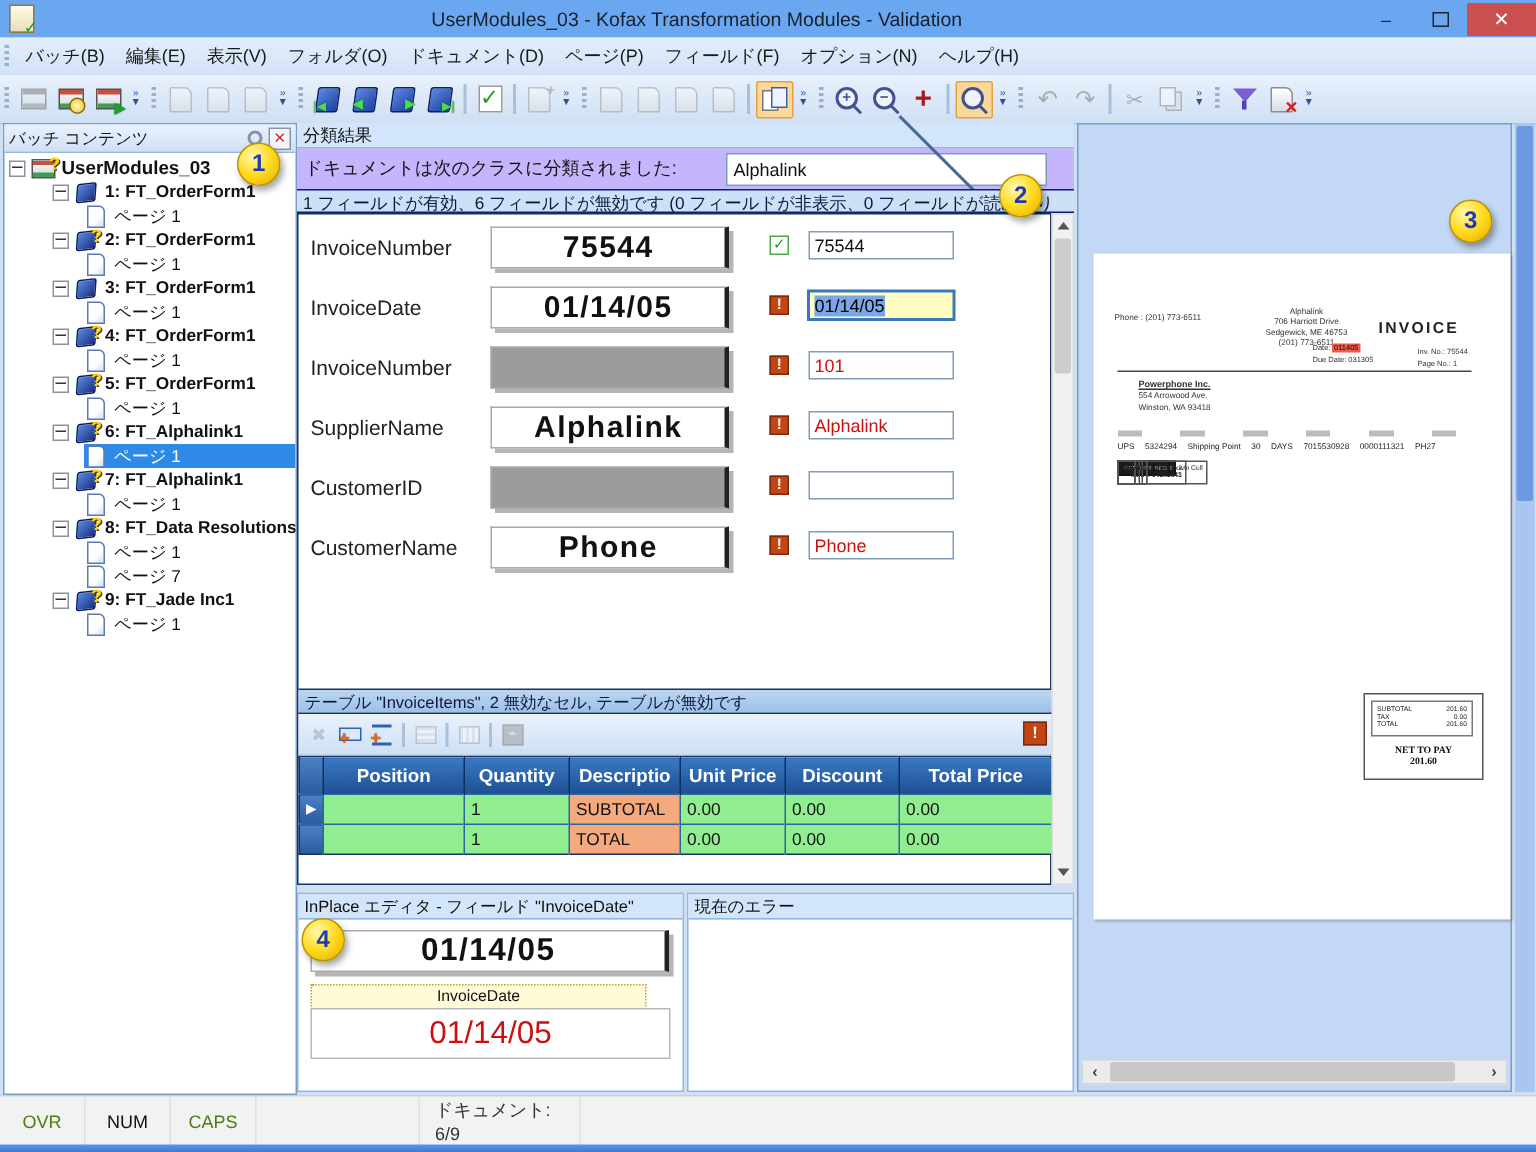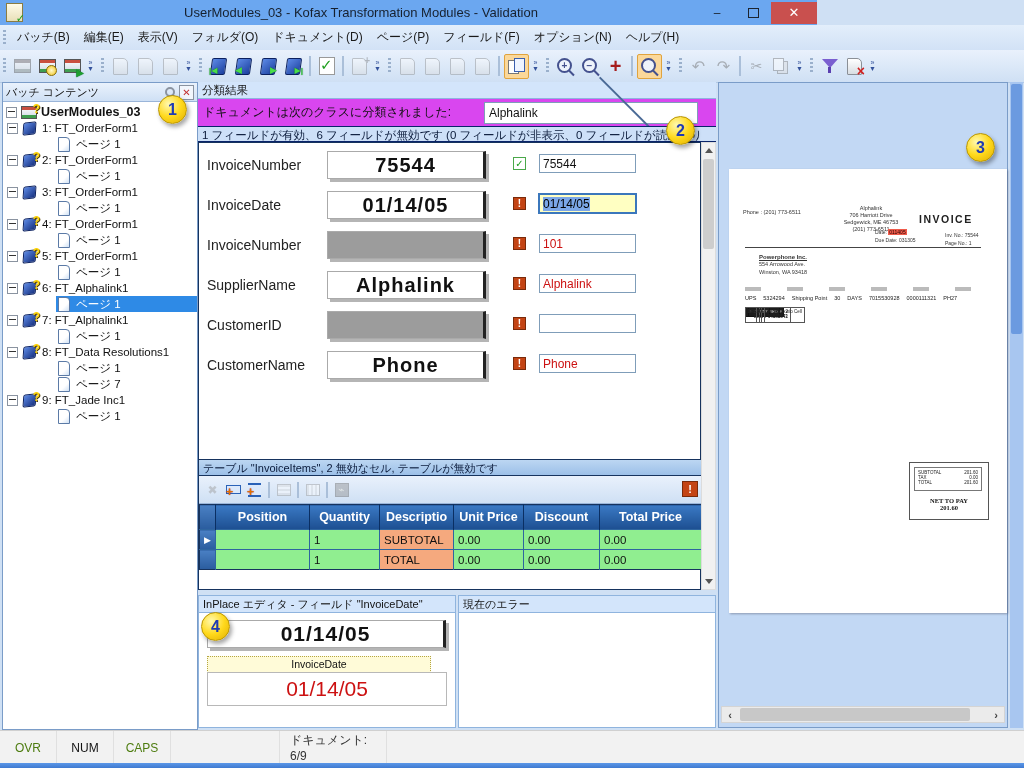--- a/index.html
+++ b/index.html
@@ -1,19 +1,19 @@
 <!DOCTYPE html>
 <html><head>
 <meta charset="utf-8">
 <style>
   html,body{margin:0;padding:0;}
   body{width:1024px;height:768px;position:relative;font-family:"Liberation Sans","DejaVu Sans",sans-serif;
        background:#cfe0f4;overflow:hidden;font-size:12px;color:#111;}
   
-  .titlebar{position:absolute;left:0;top:0;width:817px;height:25px;background:#6ba7f0;display:flex;align-items:center;}
+  .titlebar{position:absolute;left:0;top:0;width:1024px;height:25px;background:#6ba7f0;display:flex;align-items:center;}
   .app-icon{width:15px;height:17px;margin-left:6px;background:linear-gradient(#fffbe8,#e8dfb8);border:1px solid #8a7c42;position:relative;}
   .app-icon::after{content:"✓";position:absolute;right:-3px;bottom:-4px;color:#1d9e1d;font-weight:bold;font-size:11px;}
   .wtitle{flex:1;text-align:center;color:#16202e;font-size:13px;}
   .winbtns{display:flex;align-items:center;height:25px;}
   .wbtn{width:36px;height:22px;display:flex;align-items:center;justify-content:center;color:#1c2430;font-size:12px;}
   .wbtn.max span{width:9px;height:8px;border:1px solid #1c2430;display:block;}
   .wbtn.close{width:46px;background:#c9504e;color:#fff;font-size:13px;font-weight:bold;}
   
   .menubar{position:absolute;left:0;top:25px;width:1024px;height:25px;background:linear-gradient(#e3eefb,#d2e2f6);
            display:flex;align-items:center;border-bottom:1px solid #bcd2ec;}
@@ -72,42 +72,42 @@
     display:flex;align-items:center;font-size:11px;padding:0 3px;}
   .ph-title{flex:1;}
   .ph-icon{width:13px;height:13px;margin-left:2px;position:relative;}
   .ph-icon.mag::before{content:"";width:6px;height:6px;border:2px solid #8a93a0;border-radius:50%;position:absolute;left:1px;top:1px;}
   .ph-icon.mag::after{content:"";width:5px;height:2px;background:#8a93a0;position:absolute;right:0;bottom:1px;transform:rotate(45deg);}
   .ph-icon.close{border:1px solid #8a93a0;background:#f2f6fc;display:flex;align-items:center;justify-content:center;
     color:#c23030;font-size:10px;font-weight:bold;}
   .tree{overflow:hidden;height:626px;padding-top:2px;}
   .trow{display:flex;align-items:center;height:16px;font-size:11.5px;white-space:nowrap;}
   .trow[data-ind="0"]{padding-left:3px;}
-  .trow[data-ind="1"]{padding-left:4px;}
+  .trow[data-ind="1"]{padding-left:32px;font-weight:bold;}
   .trow[data-ind="2"]{padding-left:38px;}
   .trow[data-bold="true"] .tlabel{font-weight:bold;font-size:12.5px;}
   .expander{width:9px;height:9px;border:1px solid #8a93a0;background:#fff;margin-right:4px;position:relative;flex:none;}
   .expander::before{content:"";position:absolute;left:1px;right:1px;top:3px;height:1px;background:#333;}
   .trow[data-ind="2"] .expander{visibility:hidden;}
   .ticon{width:16px;height:14px;position:relative;margin-right:4px;flex:none;}
   .trow[data-icon="batch"] .ticon::before{content:"";position:absolute;left:0;top:1px;width:14px;height:11px;border:1px solid #555;
     background:linear-gradient(#fdfdfd,#cfd8e4);box-shadow:inset 0 3px 0 #c94f3f, inset 0 -3px 0 #3f9e4f;}
   .trow[data-icon="batch"] .ticon::after{content:"?";position:absolute;right:-3px;top:-3px;color:#ffd400;font-weight:bold;font-size:12px;text-shadow:1px 1px 0 #5a4500;}
   .trow[data-icon="doc"] .ticon::before,.trow[data-icon="doc-q"] .ticon::before{content:"";position:absolute;left:1px;top:1px;
     width:11px;height:11px;background:linear-gradient(135deg,#5d8ae6,#16307e);border:1px solid #0a2060;transform:skewX(-10deg) rotate(-6deg);border-radius:2px;}
   .trow[data-icon="doc-q"] .ticon::after{content:"?";position:absolute;right:-2px;top:-3px;color:#ffd400;font-weight:bold;font-size:12px;text-shadow:1px 1px 0 #5a4500;}
   .trow[data-icon="page"] .ticon::before{content:"";position:absolute;left:2px;top:0;width:10px;height:13px;
     background:linear-gradient(135deg,#fff 60%,#cfe0f4);border:1px solid #5b7aa6;border-radius:0 4px 0 0;}
   .tcontent{flex:1;display:flex;align-items:center;height:16px;}
   .trow[data-sel="true"] .tcontent{background:#2e8ae6;color:#fff;}
   
   .mid{position:absolute;left:198px;top:82px;width:518px;height:508px;}
   .sec-header{position:absolute;left:0;top:0;width:100%;height:17px;background:#d3e5fb;border-bottom:1px solid #8fb4de;
     font-size:11.5px;padding:1px 4px 0;box-sizing:border-box;}
-  .class-row{position:absolute;left:0;top:17px;width:100%;height:27px;background:#d946ef;display:flex;align-items:center;}
+  .class-row{position:absolute;left:0;top:17px;width:100%;height:27px;background:#c4b5fd;display:flex;align-items:center;}
   .class-label{font-size:12px;margin-left:5px;flex:1;}
   .dropdown{width:212px;height:20px;background:#fff;border:1px solid #7f9db9;margin-right:18px;display:flex;align-items:center;font-size:12px;}
   .dropdown span{flex:1;padding-left:4px;}
   .dd-chev{width:7px;height:7px;border-right:2px solid #4a6a96;border-bottom:2px solid #4a6a96;transform:rotate(45deg);margin:-3px 7px 0 0;}
   .info-strip{position:absolute;left:0;top:44px;width:100%;height:16px;background:#cde0f8;border-top:1px solid #0a246a;border-bottom:1px solid #0a246a;
     font-size:11.5px;color:#0a1a3a;padding:1px 4px 0;box-sizing:border-box;}
   .fields-area{position:absolute;left:0;top:60px;width:503px;height:448px;background:#fff;border:1px solid #16335e;box-sizing:border-box;}
   .frow{position:absolute;left:0;width:100%;height:40px;}
   .flabel{position:absolute;left:8px;top:8px;font-size:14px;color:#222;}
   .snippet{position:absolute;left:128px;top:2px;width:155px;height:26px;background:#fff;border:1px solid #aaa;

